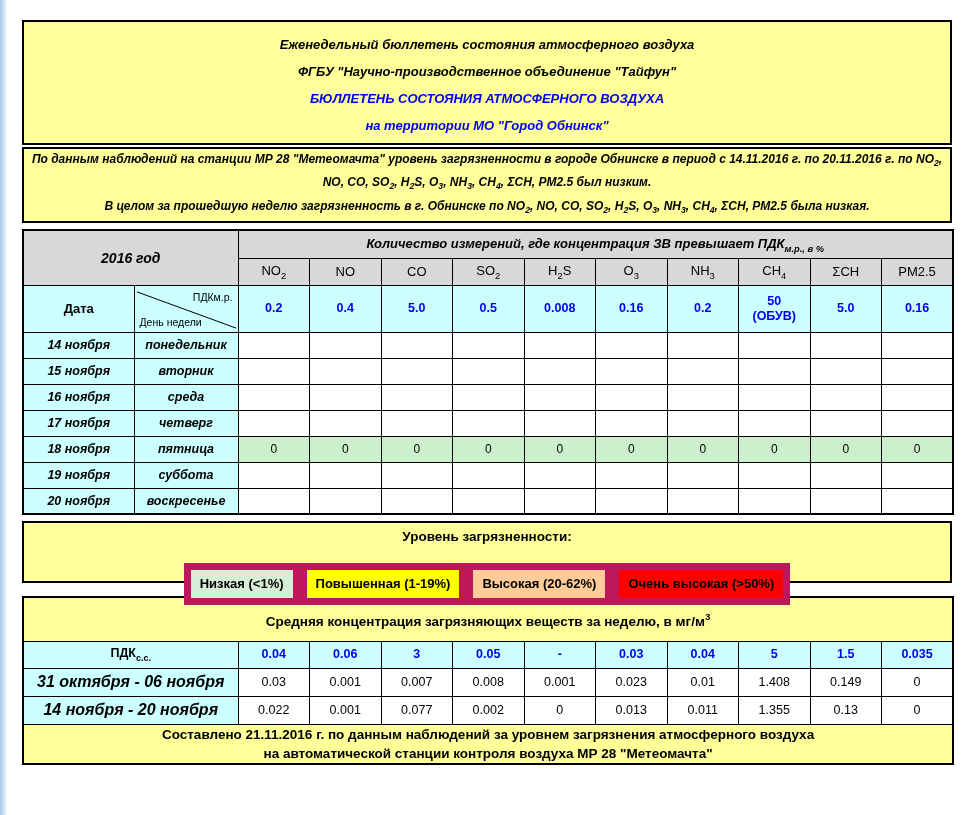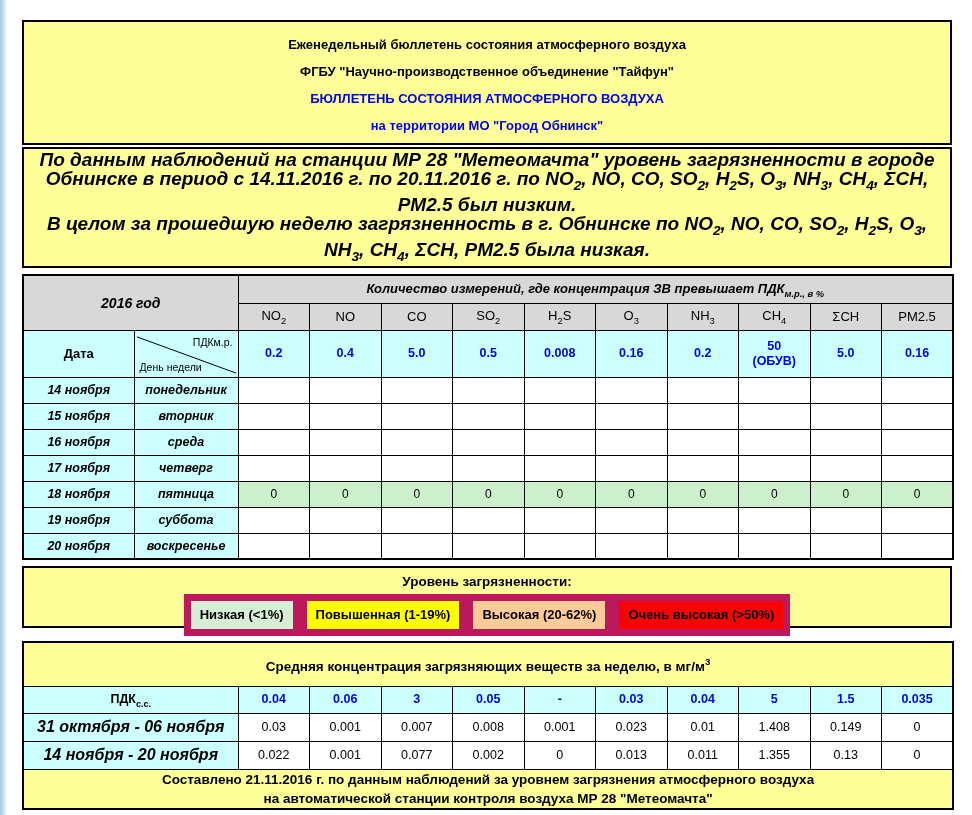--- a/index.html
+++ b/index.html
@@ -7,26 +7,26 @@
     width:972px;height:815px;position:relative;overflow:hidden;
     background:#ffffff;
     font-family:"Liberation Sans", sans-serif;
     color:#000;
   }
   .stripe{position:absolute;left:0;top:0;width:6px;height:815px;
     background:linear-gradient(to right, var(--stripe,#a6c9e6), #e6f1fa);}
   .doc{position:absolute;left:22px;top:20px;width:930px;}
   .box{border:2px solid #000;background:var(--box-bg,#ffff99);box-sizing:border-box;}
   
-  .header-box{height:125px;padding-top:9px;text-align:center;}
+  .header-box{height:125px;padding-top:9px;text-align:center;font-style:italic;}
   .h-line{height:27px;line-height:27px;font-weight:bold;font-size:13px;}
   .h-blue{color:var(--blue,#0000ee);}
   
   .summary-box{margin-top:2px;min-height:57px;text-align:center;font-weight:bold;
-    font-style:italic;font-size:19px;line-height:19px;padding:1px 6px;}
+    font-style:italic;font-size:12px;line-height:19px;padding:1px 6px;}
   
   .exc-title-box{margin-top:2px;height:42px;text-align:center;font-weight:bold;
     font-size:13.5px;line-height:19px;padding-top:3px;white-space:pre-line;}
   
   table.grid{border-collapse:collapse;table-layout:fixed;width:930px;background:#fff;
     border:2px solid #000;}
   .grid td{border:1px solid #000;text-align:center;vertical-align:middle;padding:0 2px;
     overflow:hidden;box-sizing:border-box;}
   .main-grid{margin-top:6px;}
   .gray{background:var(--gray,#d8d8d8);}
@@ -39,21 +39,21 @@
   .diag{position:relative;padding:0;}
   .diag svg{position:absolute;left:0;top:0;width:100%;height:100%;}
   .diag .t{position:absolute;top:5px;right:5px;font-size:10.5px;}
   .diag .b{position:absolute;bottom:4px;left:5px;font-size:10.5px;}
   .pdk-val{color:var(--blue,#0000ee);font-weight:bold;font-size:12.5px;white-space:pre-line;line-height:15px;}
   .lbl{font-weight:bold;font-style:italic;font-size:12.5px;}
   .dval{font-size:12px;height:26px;background:#fff;}
   .green{background:var(--green,#ccf0cc) !important;}
   
   .legend-box{margin-top:6px;height:62px;text-align:center;padding-top:6px;}
-  .legend-title{font-weight:bold;font-size:13.5px;margin-bottom:5px;}
+  .legend-title{font-weight:bold;font-size:13.5px;margin-bottom:19px;}
   .legend-items{display:flex;justify-content:center;}
   .legend-item{border:7px solid #be185d;font-weight:bold;font-size:13px;padding:5px 9px;line-height:18px;}
   
   .weekly-grid{margin-top:13px;}
   .strip td{background:var(--box-bg,#ffff99);font-weight:bold;font-size:13.5px;height:44px;white-space:pre-line;}
   .footer-strip td{height:32px;line-height:19px;}
   .r-pdk2 td{height:27px;}
   .pdk-label{font-weight:bold;font-size:12.5px;}
   .period{font-weight:bold;font-style:italic;font-size:16px;}
   .wval{font-size:12.5px;height:28px;background:#fff;}

